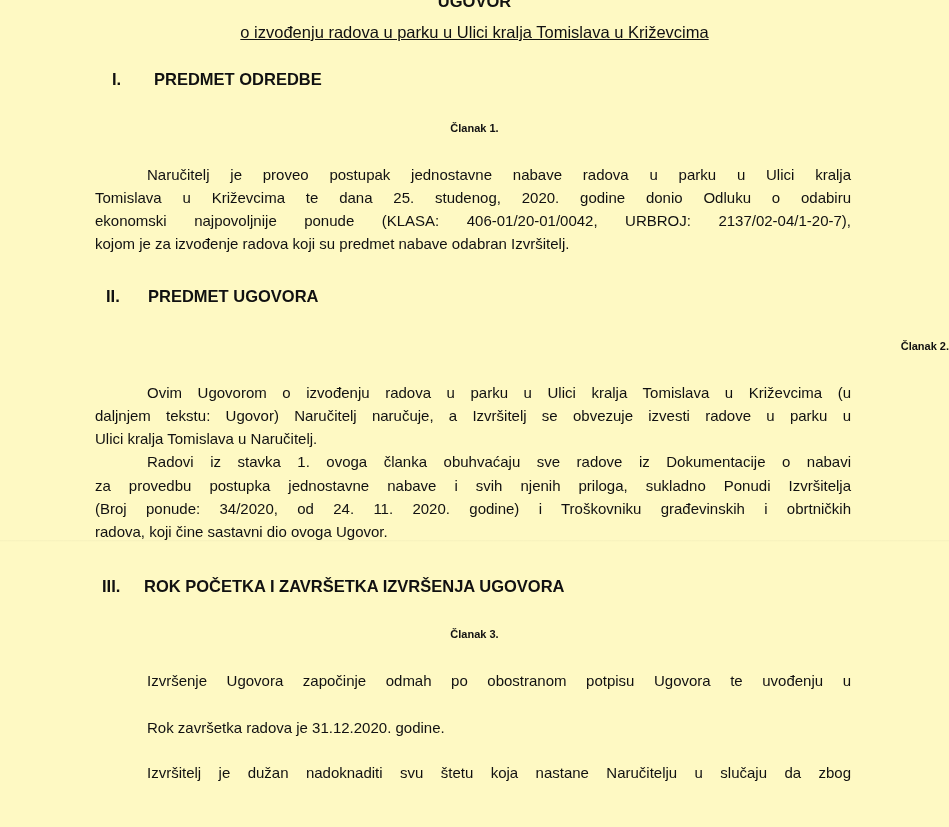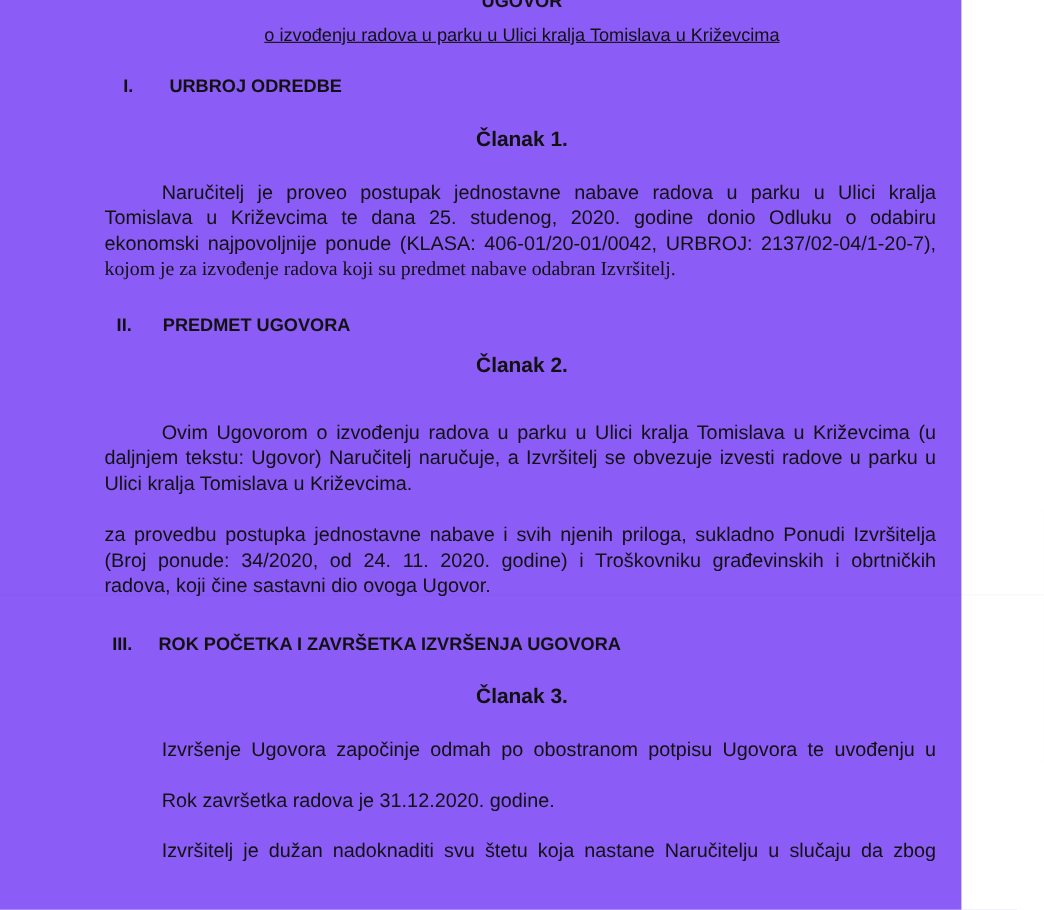--- a/index.html
+++ b/index.html
@@ -11,22 +11,22 @@
       width: 949px;
       height: 827px;
       overflow: hidden;
       position: relative;
       color: #111111;
       font-family: "Liberation Sans", sans-serif;
     }
     .page {
       position: absolute;
       left: 0; top: 0;
-      width: 874px; height: 827px;
-      background: #8b5cf6;
+      width: 949px; height: 827px;
+      background: #fef9c3;
     }
     .seam {
       position: absolute;
       left: 0; top: 540px;
       width: 949px; height: 2px;
       background: linear-gradient(to bottom, rgba(0,0,0,0.03), rgba(0,0,0,0));
     }
     .title {
       position: absolute;
       left: 0; width: 949px;
@@ -58,28 +58,28 @@
     .section .txt {
       position: absolute;
       left: 42px;
       white-space: nowrap;
     }
     .article {
       position: absolute;
       left: 0; width: 949px;
       text-align: center;
       font-weight: bold;
-      font-size: 19px;
+      font-size: 11px;
       line-height: 20px;
     }
     .just {
       position: absolute;
       left: 95px;
       width: 756px;
-      font-size: 18px;
+      font-size: 15px;
       line-height: 20px;
       text-align: justify;
       text-align-last: justify;
       white-space: nowrap;
       overflow: visible;
     }
     .just.last {
       text-align-last: left;
     }
     .indent { left: 147px; width: 704px; }
@@ -88,38 +88,39 @@
 <body>
 
 <div class="page">
   <div class="seam"></div>
 
   <div class="title">UGOVOR</div>
   <div class="subtitle">o izvođenju radova u parku u Ulici kralja Tomislava u Križevcima</div>
 
   <div class="section" style="left:112px; top:69px;">
     <span class="num">I.</span>
-    <span class="txt">URBROJ ODREDBE</span>
+    <span class="txt">PREDMET ODREDBE</span>
   </div>
   <div class="article" style="top:118px;">Članak  1.</div>
 
   <div class="just indent" style="top:165px;">Naručitelj je proveo postupak jednostavne nabave radova u parku u Ulici kralja</div>
   <div class="just" style="top:188px;">Tomislava u Križevcima te dana 25. studenog, 2020. godine donio Odluku o odabiru</div>
   <div class="just" style="top:211px;">ekonomski najpovoljnije ponude (KLASA: 406-01/20-01/0042, URBROJ: 2137/02-04/1-20-7),</div>
-  <div class="just last" style="top:234px;font-family:Liberation Serif, serif;">kojom je za izvođenje radova koji su predmet nabave odabran Izvršitelj.</div>
+  <div class="just last" style="top:234px;">kojom je za izvođenje radova koji su predmet nabave odabran Izvršitelj.</div>
 
   <div class="section" style="left:106px; top:286px;">
     <span class="num">II.</span>
     <span class="txt">PREDMET UGOVORA</span>
   </div>
-  <div class="article" style="top:323px;">Članak 2.</div>
+  <div class="article" style="top:336px;text-align:right;">Članak 2.</div>
 
   <div class="just indent" style="top:383px;">Ovim Ugovorom o izvođenju radova u parku u Ulici kralja Tomislava u Križevcima (u</div>
   <div class="just" style="top:406px;">daljnjem tekstu: Ugovor) Naručitelj naručuje, a Izvršitelj se obvezuje izvesti radove u parku u</div>
-  <div class="just last" style="top:429px;">Ulici kralja Tomislava u Križevcima.</div>
+  <div class="just last" style="top:429px;">Ulici kralja Tomislava u Naručitelj.</div>
+  <div class="just indent" style="top:452px;">Radovi iz stavka 1. ovoga članka obuhvaćaju sve radove iz Dokumentacije o nabavi</div>
   <div class="just" style="top:476px;">za provedbu postupka jednostavne nabave i svih njenih priloga, sukladno Ponudi Izvršitelja</div>
   <div class="just" style="top:499px;">(Broj ponude: 34/2020, od 24. 11. 2020. godine) i Troškovniku građevinskih i obrtničkih</div>
   <div class="just last" style="top:522px;">radova, koji čine sastavni dio ovoga Ugovor.</div>
 
   <div class="section" style="left:102px; top:576px;">
     <span class="num">III.</span>
     <span class="txt">ROK POČETKA I ZAVRŠETKA IZVRŠENJA UGOVORA</span>
   </div>
   <div class="article" style="top:624px;">Članak 3.</div>
 

